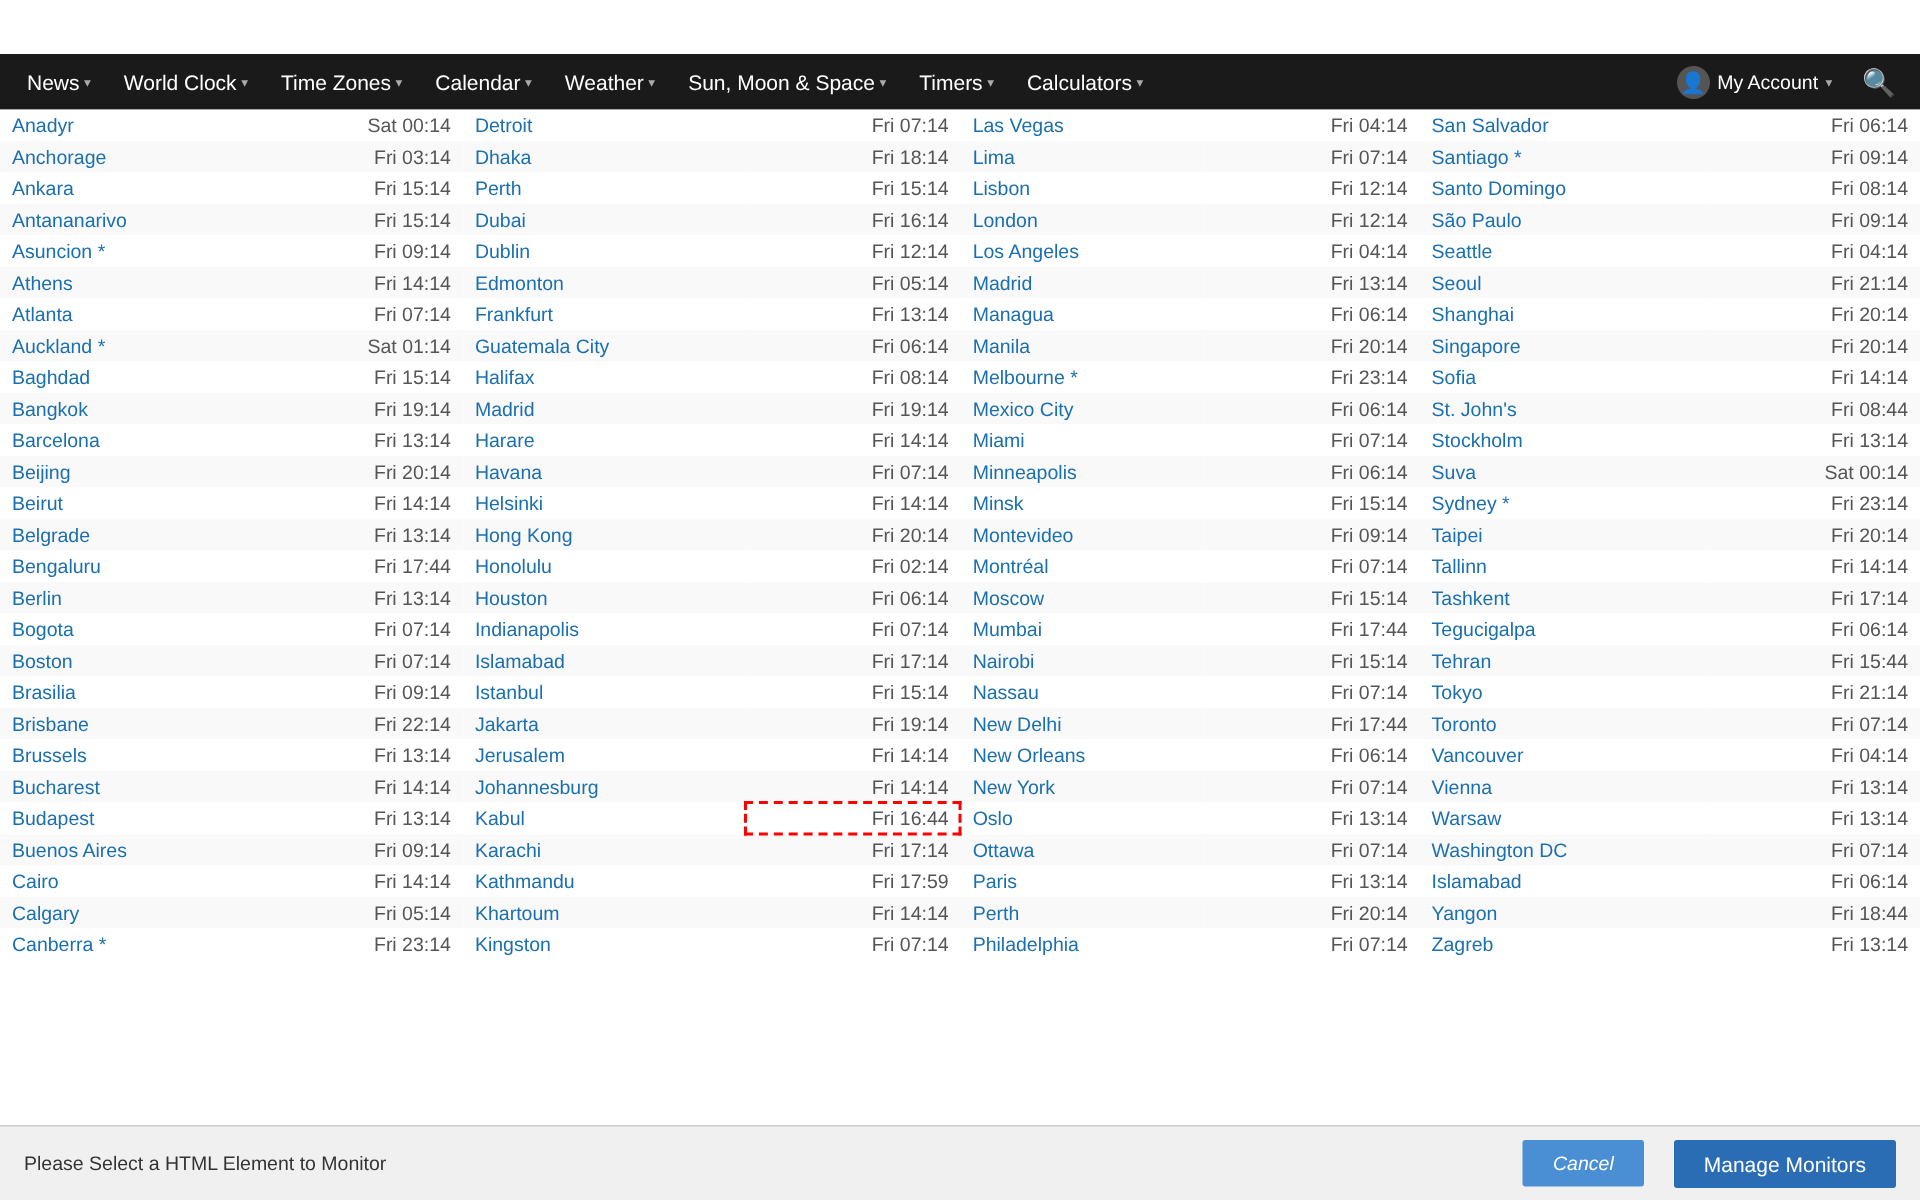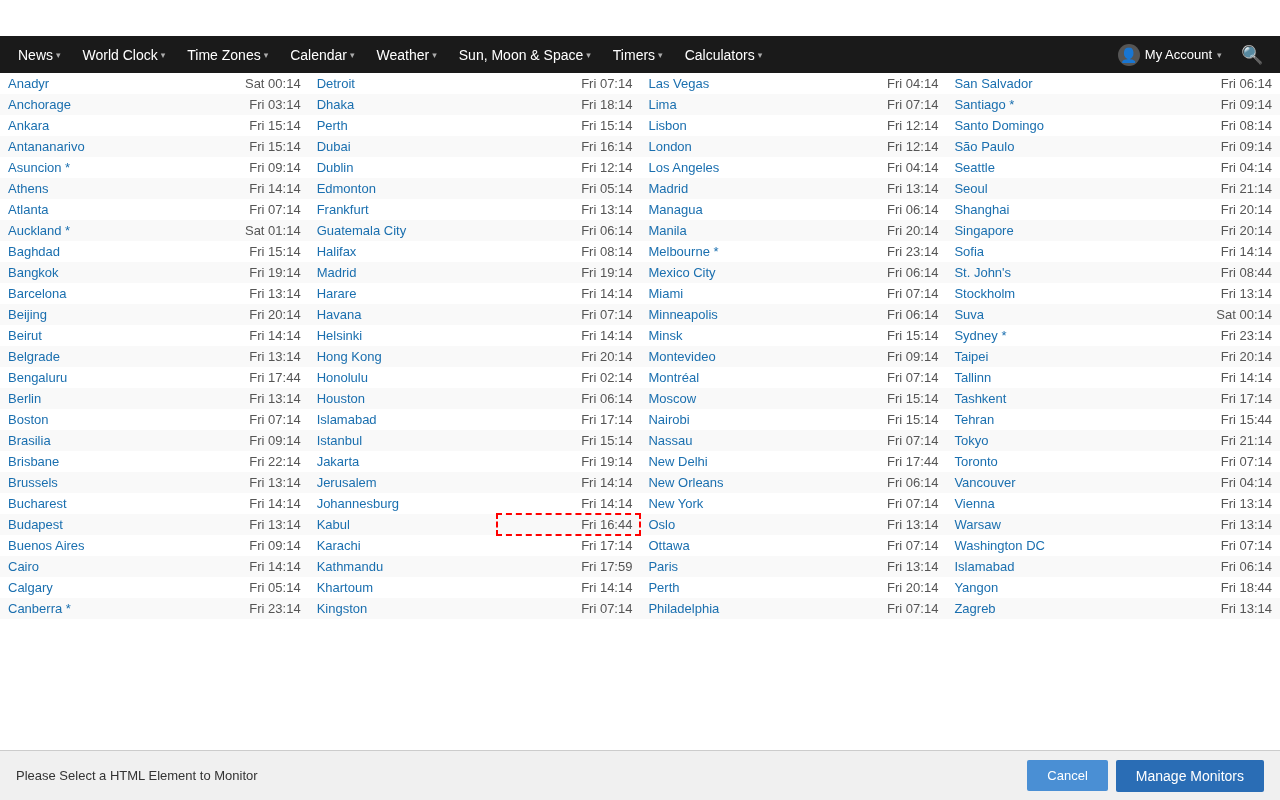--- a/index.html
+++ b/index.html
@@ -53,35 +53,36 @@
     
     .bottom-bar {
       position: fixed;
       bottom: 0; left: 0; right: 0;
       height: 50px;
       background: #f0f0f0;
       border-top: 1px solid #ccc;
       display: flex;
       align-items: center;
       padding: 0 16px;
-      gap: 8px;
+      gap: 20px;
     }
     .bottom-message {
       flex: 1;
       font-size: 13px;
       color: #333;
     }
     .btn-cancel {
       background: #4a8fd4;
       color: #fff;
       border: none;
       padding: 8px 20px;
       font-size: 13px;
       cursor: pointer;
       border-radius: 2px;
+      font-style: italic;
     }
     .btn-manage {
       background: #2a6db5;
       color: #fff;
       border: none;
       padding: 8px 20px;
       font-size: 14px;
       cursor: pointer;
       border-radius: 2px;
     }
@@ -414,20 +415,38 @@
     </td>
     <td class="time-cell">Fri 06:14</td>
     <td>
       <a class="city-link">Moscow</a>
     </td>
     <td class="time-cell">Fri 15:14</td>
     <td>
       <a class="city-link">Tashkent</a>
     </td>
     <td class="time-cell">Fri 17:14</td>
+  </tr>
+        <tr>
+    <td>
+      <a class="city-link">Bogota</a>
+    </td>
+    <td class="time-cell">Fri 07:14</td>
+    <td>
+      <a class="city-link">Indianapolis</a>
+    </td>
+    <td class="time-cell">Fri 07:14</td>
+    <td>
+      <a class="city-link">Mumbai</a>
+    </td>
+    <td class="time-cell">Fri 17:44</td>
+    <td>
+      <a class="city-link">Tegucigalpa</a>
+    </td>
+    <td class="time-cell">Fri 06:14</td>
   </tr>
         <tr>
     <td>
       <a class="city-link">Boston</a>
     </td>
     <td class="time-cell">Fri 07:14</td>
     <td>
       <a class="city-link">Islamabad</a>
     </td>
     <td class="time-cell">Fri 17:14</td>

